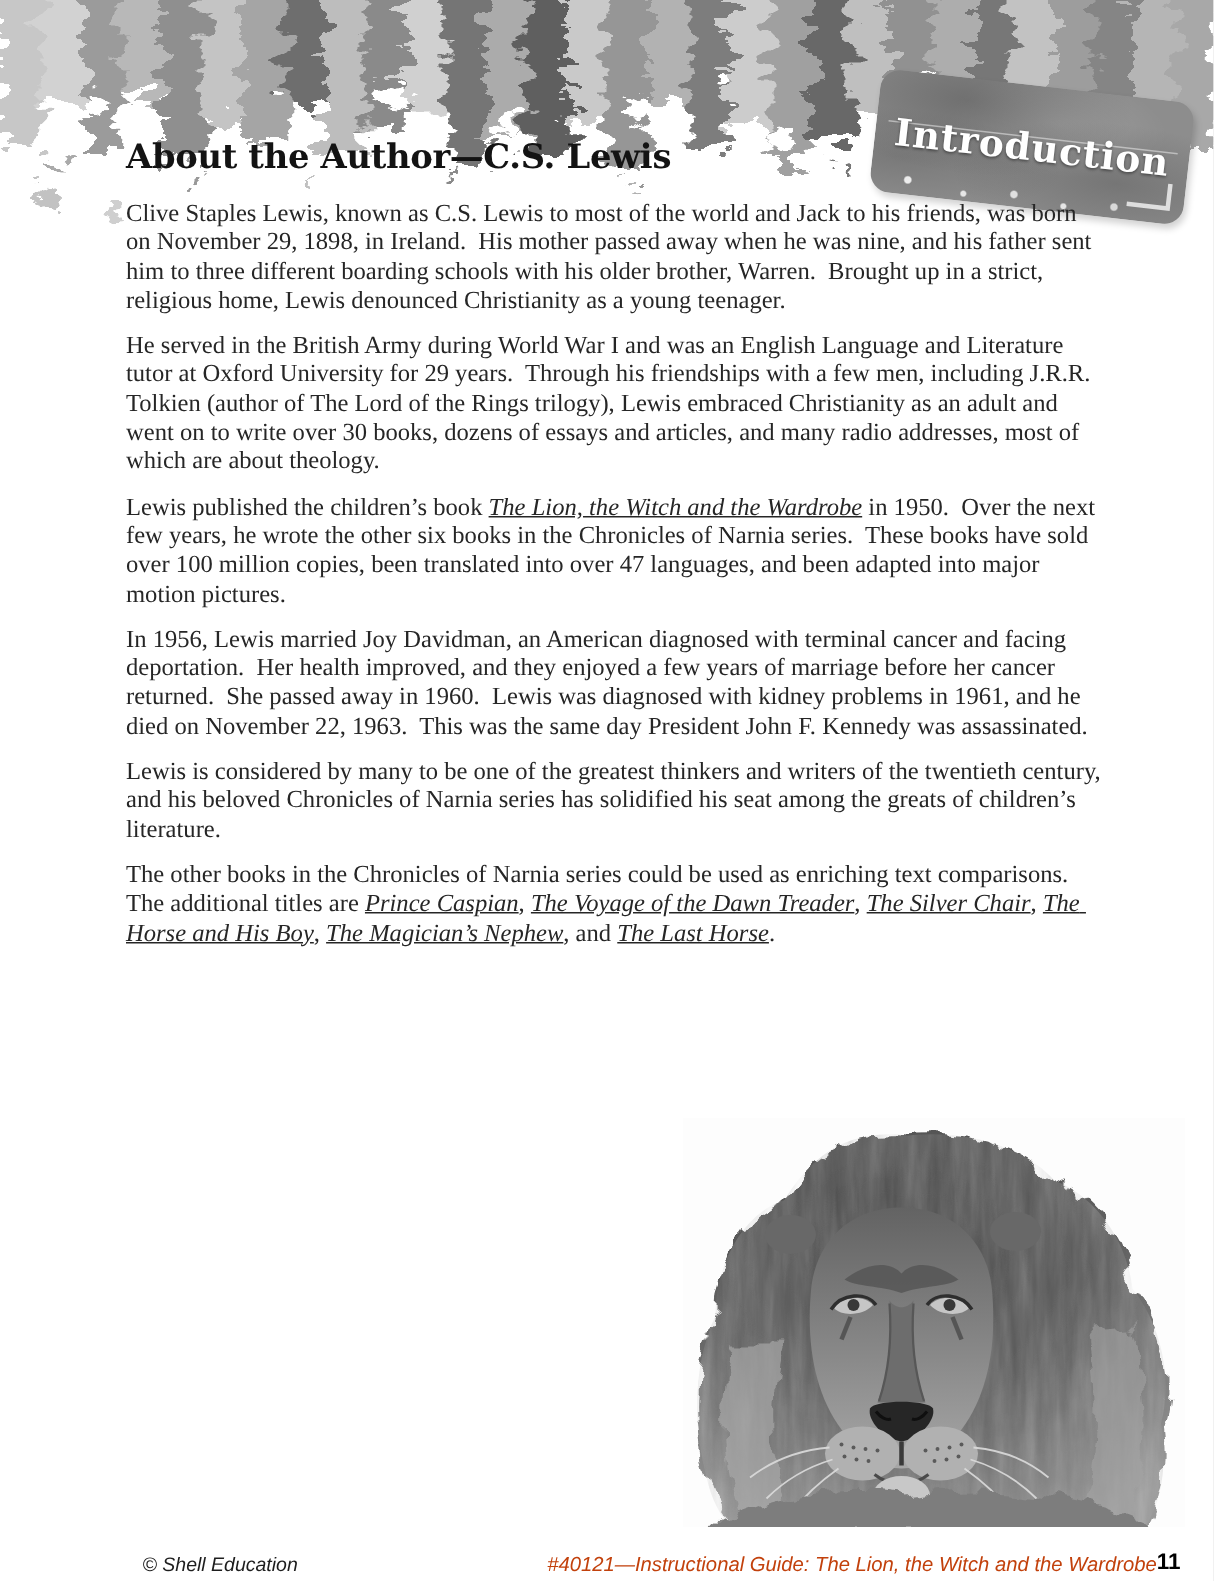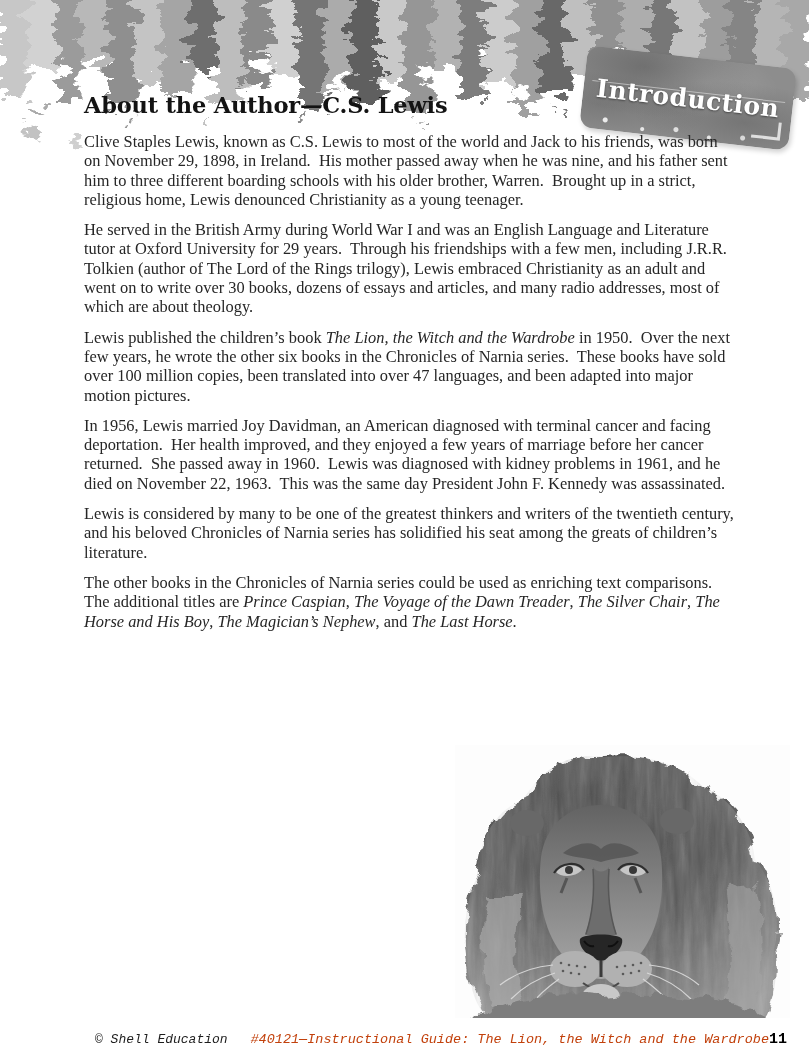--- a/index.html
+++ b/index.html
@@ -53,31 +53,31 @@
   .content h1 {
     font-family:"DejaVu Serif", serif; font-weight:bold;
     font-size:22.5px; line-height:27px; color:#131313;
     letter-spacing:-0.2px; margin:0 0 13px 0;
   }
   .content h1.second { margin-top:9px; }
   .content p {
     margin:0 0 11px 0; font-size:16.4px; line-height:19.3px;
     color:#262626; white-space:pre-wrap;
   }
-  .content p i { font-style:italic; }
+  .content p i { font-style:italic;text-decoration:underline; }
 
   
   .lion-photo { position:absolute; left:455px; top:745px; width:335px; height:273px; }
   .lion-photo svg { display:block; }
 
   
   .footer {
     position:absolute; left:95px; right:22px; top:1028px; height:22px;
-    display:flex; align-items:center;
-    font-family:Liberation Mono, monospace;
+    display:flex; align-items:flex-end;
+    font-family:Liberation Sans, sans-serif;
   }
   .footer .copyright { font-style:italic; font-size:13px; color:#1d1d1d; }
   .footer .spacer { flex:1; }
   .footer .book-id { font-style:italic; font-size:13.5px; color:#c2410c; }
   .footer .page-num { font-weight:bold; font-size:15px; color:#000000; }
 </style>
 </head>
 <body>
 
 <div class="page">

